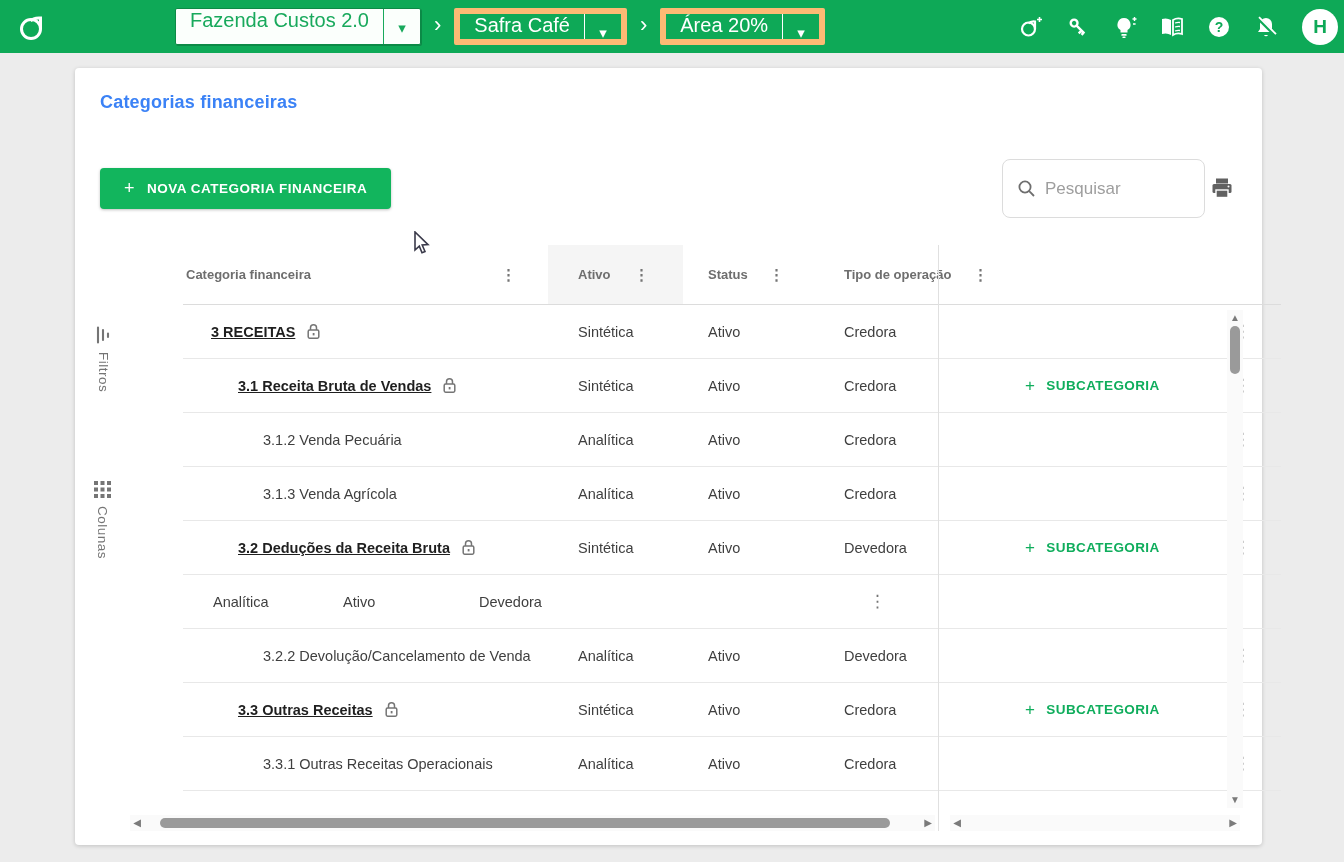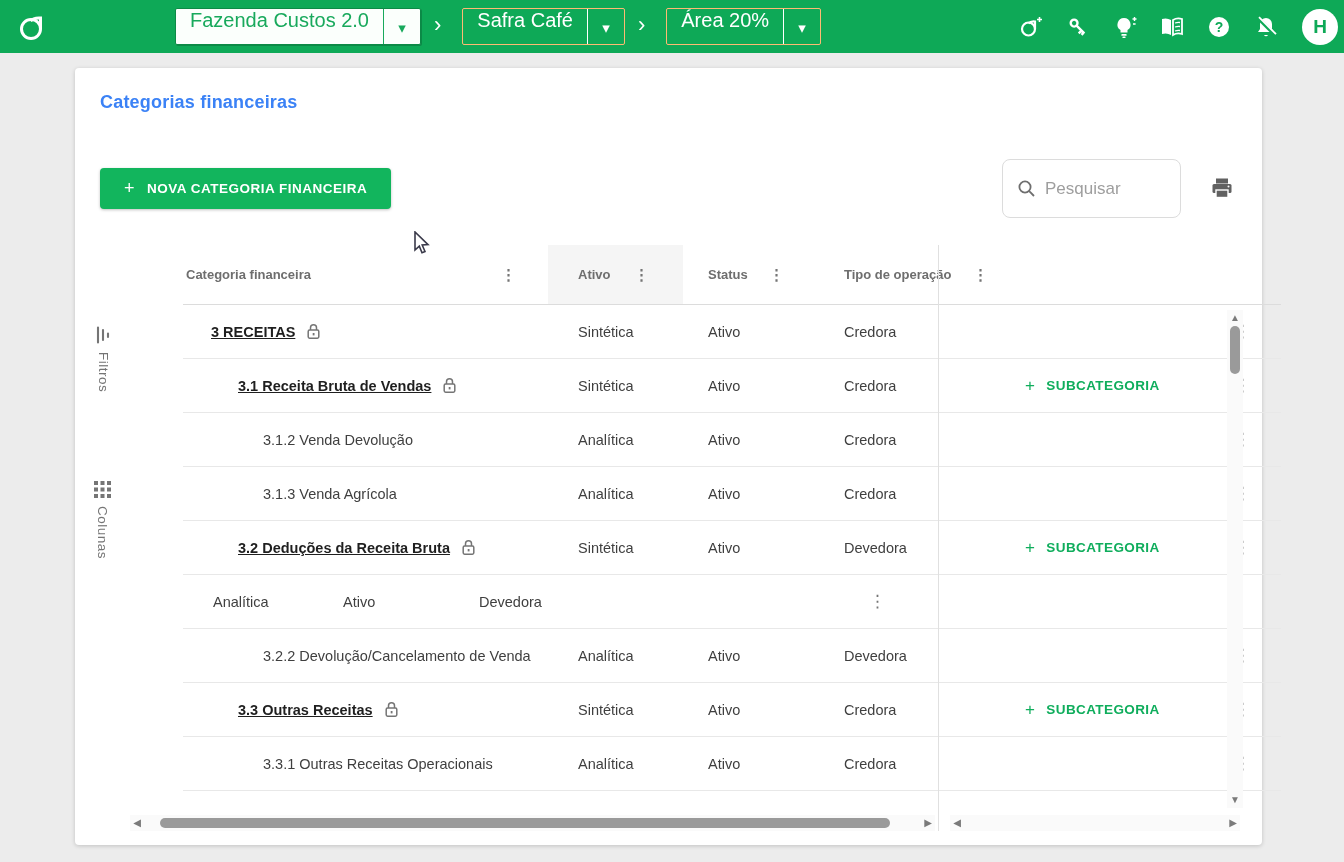--- a/index.html
+++ b/index.html
@@ -19,21 +19,21 @@
   .logo { position:absolute; left:16px; top:10px; }
   .crumbs { position:absolute; left:175px; top:8px; display:flex; align-items:center; }
   .dd {
     height:37px; display:flex; align-items:flex-start; border-radius:2px;
     cursor:pointer; font-size:20px;
   }
   .dd-light {
     background:#fbfffc; color:#18a95c; border:1px solid #0c8a46;
     box-shadow:1px 1px 0 rgba(0,0,0,.18);
   }
-  .dd-outline { border:1px solid #fdba74; color:#ffffff;margin-left:8px; }
+  .dd-outline { border:6px solid #fdba74; color:#ffffff; }
   .dd-label { padding:0 14px; white-space:nowrap; }
   .dd-divider { width:1px; align-self:stretch; }
   .dd-light .dd-divider { background:#18a95c; }
   .dd-outline .dd-divider { background:#ffffff; }
   .dd-caret { width:36px; text-align:center; font-size:15px; line-height:37px; }
   .crumb-chev { color:#fff; font-size:22px; padding:0 13px; margin-top:-3px; }
   .appbar-icons {
     position:absolute; right:6px; top:0; height:53px;
     display:flex; align-items:center; gap:21px;
   }
@@ -55,21 +55,21 @@
   .new-btn {
     position:absolute; left:25px; top:100px; height:41px;
     background:#12b55d; border:none; border-radius:4px; color:#fff;
     display:flex; align-items:center; gap:12px; padding:0 24px;
     font-family:"Liberation Sans",sans-serif;
     font-size:13.5px; font-weight:bold; letter-spacing:.5px; cursor:pointer;
     box-shadow:0 1px 3px rgba(0,0,0,.25);
   }
   .new-btn .plus { font-size:18px; font-weight:normal; }
   .searchbox {
-    position:absolute; left:927px; top:91px; width:179px; height:59px;
+    position:absolute; left:927px; top:91px; width:203px; height:59px;
     border:1px solid #dcdcdc; border-radius:8px; background:#fff;
     display:flex; align-items:center; padding:0 14px; gap:9px;
   }
   .searchbox input {
     border:none; outline:none; width:120px; font-size:17px;
     font-family:"Liberation Sans",sans-serif; color:#424242;
   }
   .searchbox input::placeholder { color:#9e9e9e; }
   .print-btn { position:absolute; left:1135px; top:108px; width:24px; height:24px; cursor:pointer; }
   
@@ -313,21 +313,21 @@
         <span class="subcat">
           <span class="plus">+</span>
           <span>SUBCATEGORIA</span>
         </span>
         <span class="kebab row-kebab">⋮</span>
       </div>
     </div>
 
     <div class="trow lv3">
       <div class="cell c-name">
-        <span class="nm">3.1.2 Venda Devolução</span>
+        <span class="nm">3.1.2 Venda Pecuária</span>
       </div>
       <div class="c-tipo">Analítica</div>
       <div class="c-status">Ativo</div>
       <div class="c-oper">Credora</div>
       <div class="c-act">
         <span class="kebab row-kebab">⋮</span>
       </div>
     </div>
 
     <div class="trow lv3">

